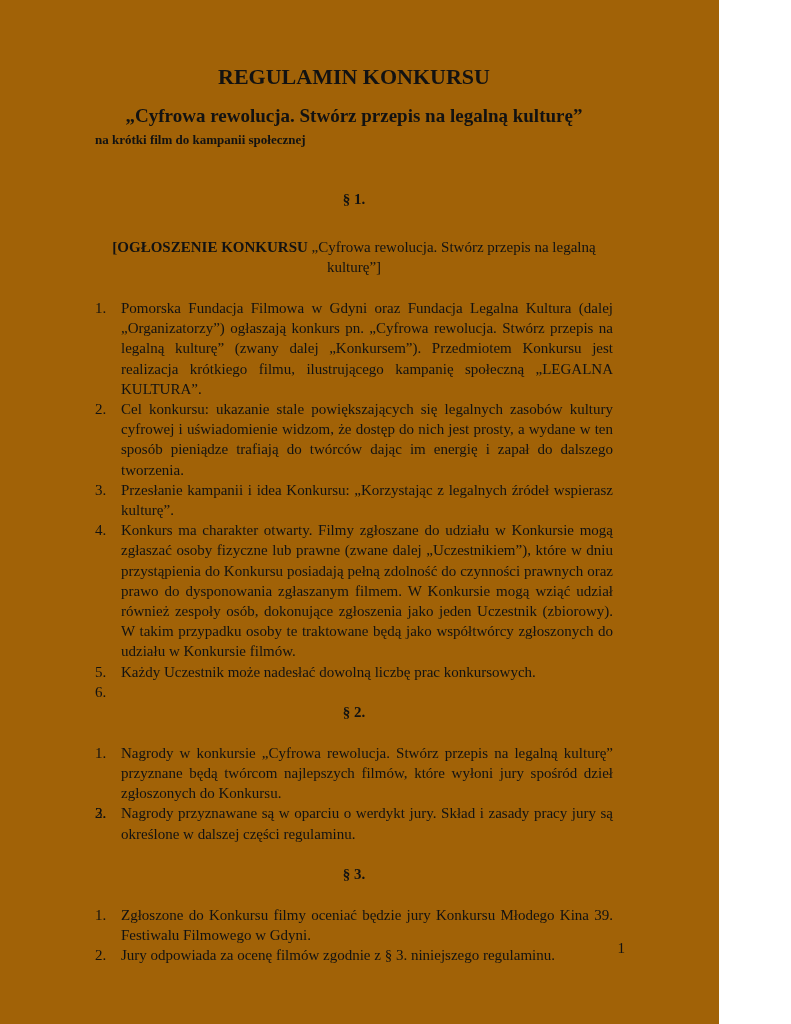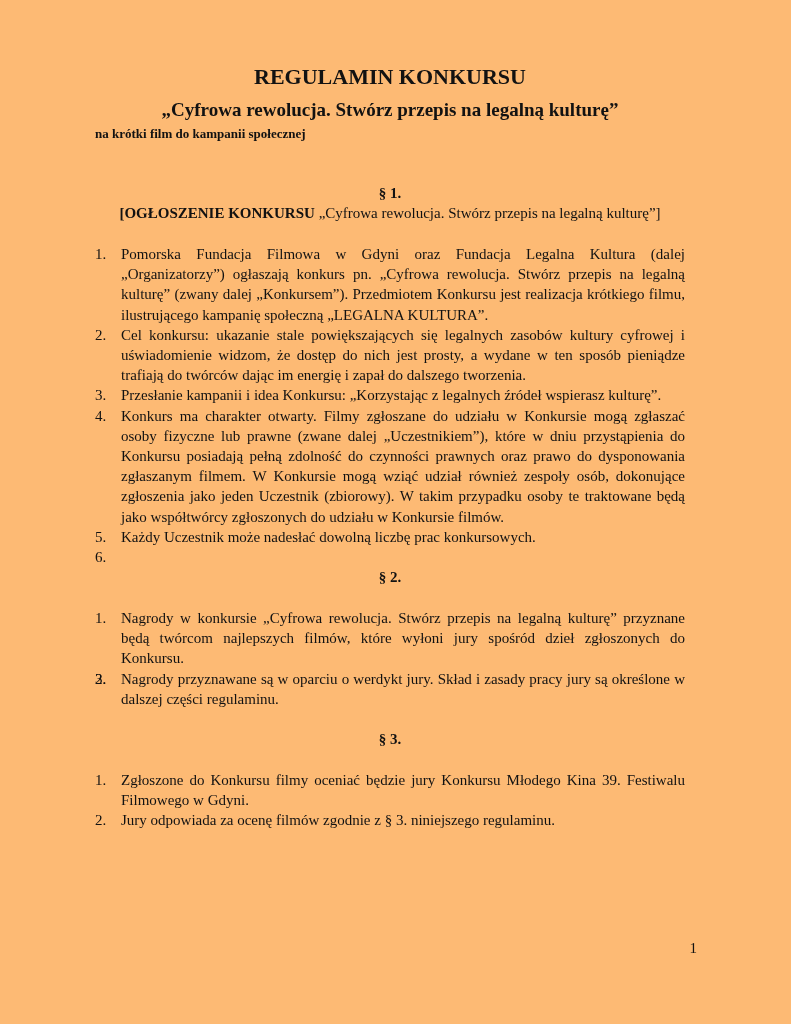--- a/index.html
+++ b/index.html
@@ -5,39 +5,39 @@
   * { margin: 0; padding: 0; box-sizing: border-box; }
   html, body { background: #ffffff; }
   body {
     width: 791px;
     font-family: "Liberation Serif", "DejaVu Serif", serif;
     color: #121212;
     -webkit-font-smoothing: antialiased;
   }
   .doc {
     position: relative;
-    width: 791px;
+    width: 719px;
     height: 1024px;
-    background: #fdba74;
+    background: #a16207;
     padding: 63px 106px 0 95px;
     overflow: hidden;
   }
   
   .doc-title {
     text-align: center;
     font-size: 22px;
     line-height: 28px;
     font-weight: bold;
   }
   .doc-subtitle {
     text-align: center;
     font-size: 19px;
     line-height: 25px;
     font-weight: bold;
-    margin-top: 6px;
+    margin-top: 12px;
   }
   .doc-tagline {
     text-align: left;
     font-size: 13px;
     line-height: 17px;
     font-weight: bold;
     margin-top: 3px;
   }
   
   .section { margin-top: 20px; }
@@ -45,20 +45,21 @@
   .sec-num {
     text-align: center;
     font-size: 15px;
     line-height: 20px;
     font-weight: bold;
   }
   .sec-heading {
     text-align: center;
     font-size: 15px;
     line-height: 20px;
+    margin-top: 28px;
   }
   .sec-heading .hb { font-weight: bold; }
   .items {
     list-style: none;
     margin-top: 21px;
     font-size: 15px;
     line-height: 20.2px;
   }
   .item {
     position: relative;

